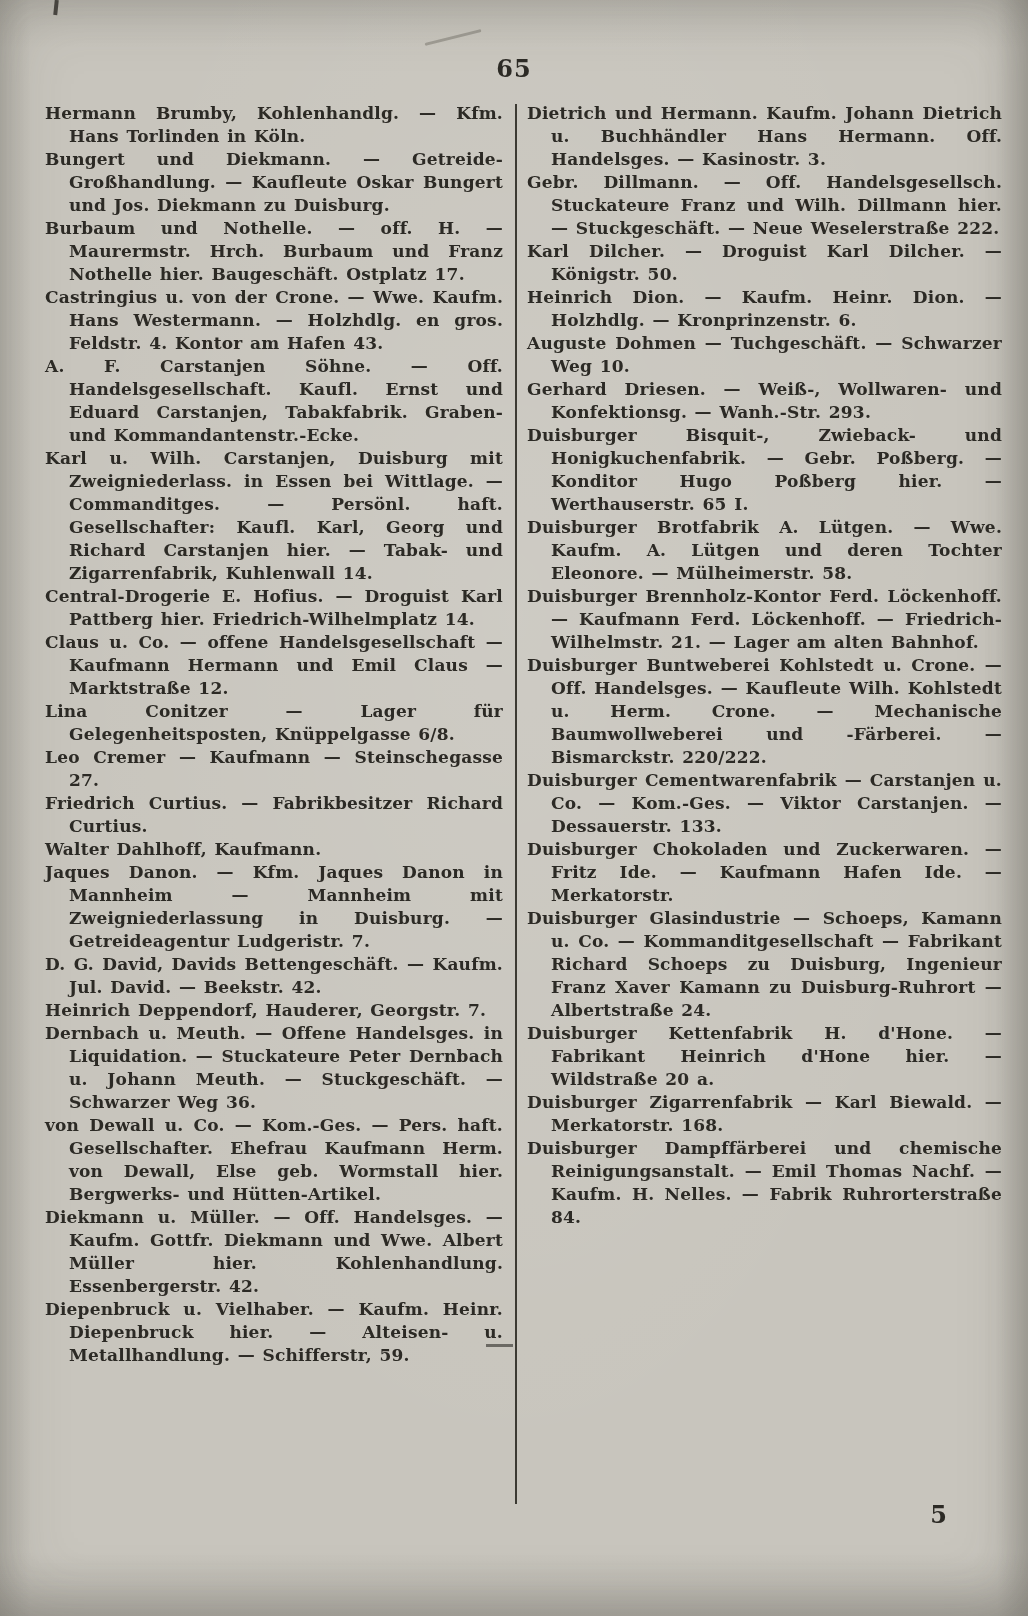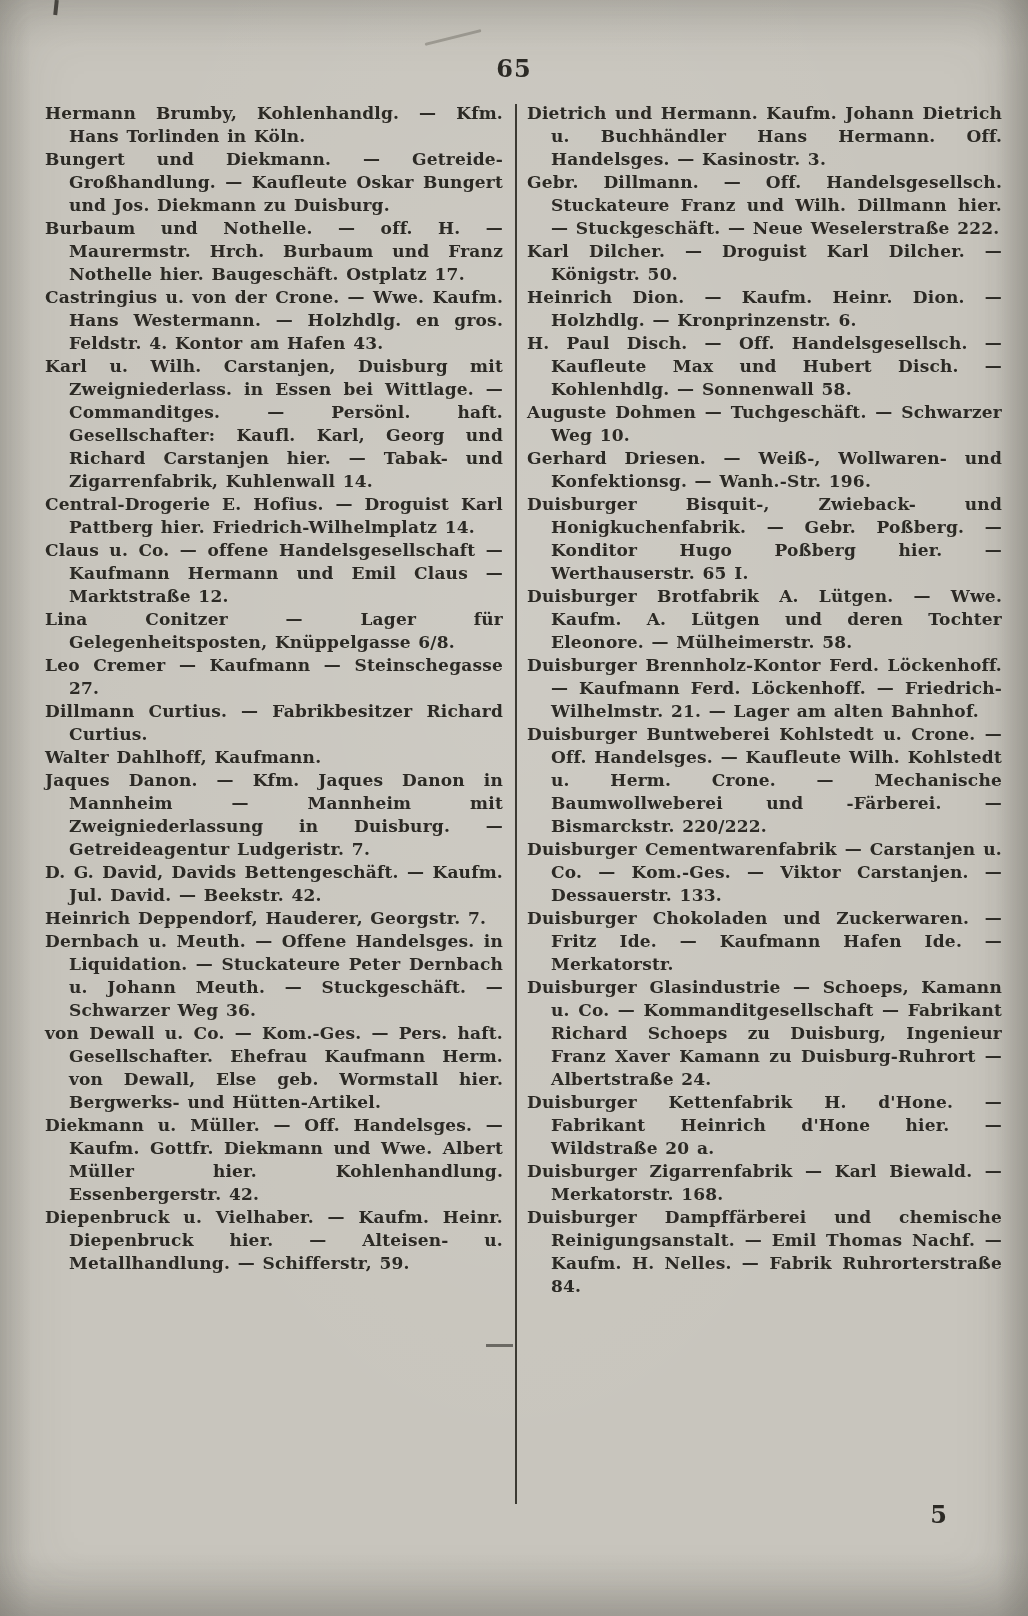--- a/index.html
+++ b/index.html
@@ -62,44 +62,44 @@
   <div class="artifact a2"></div>
 
   <div class="page-num top">65</div>
 
   <div class="cols">
     <div class="col left" id="col-left">
         <p class="entry">Hermann Brumby, Kohlenhandlg. — Kfm. Hans Torlinden in Köln.</p>
         <p class="entry">Bungert und Diekmann. — Getreide-Großhandlung. — Kaufleute Oskar Bungert und Jos. Diekmann zu Duisburg.</p>
         <p class="entry">Burbaum und Nothelle. — off. H. — Maurermstr. Hrch. Burbaum und Franz Nothelle hier. Baugeschäft. Ostplatz 17.</p>
         <p class="entry">Castringius u. von der Crone. — Wwe. Kaufm. Hans Westermann. — Holzhdlg. en gros. Feldstr. 4. Kontor am Hafen 43.</p>
+        <p class="entry">A. F. Carstanjen Söhne. — Off. Handelsgesellschaft. Kaufl. Ernst und Eduard Carstanjen, Tabakfabrik. Graben- und Kommandantenstr.-Ecke.</p>
         <p class="entry">Karl u. Wilh. Carstanjen, Duisburg mit Zweigniederlass. in Essen bei Wittlage. — Commanditges. — Persönl. haft. Gesellschafter: Kaufl. Karl, Georg und Richard Carstanjen hier. — Tabak- und Zigarrenfabrik, Kuhlenwall 14.</p>
         <p class="entry">Central-Drogerie E. Hofius. — Droguist Karl Pattberg hier. Friedrich-Wilhelmplatz 14.</p>
         <p class="entry">Claus u. Co. — offene Handelsgesellschaft — Kaufmann Hermann und Emil Claus — Marktstraße 12.</p>
         <p class="entry">Lina Conitzer — Lager für Gelegenheitsposten, Knüppelgasse 6/8.</p>
         <p class="entry">Leo Cremer — Kaufmann — Steinschegasse 27.</p>
-        <p class="entry">Dillmann Curtius. — Fabrikbesitzer Richard Curtius.</p>
+        <p class="entry">Friedrich Curtius. — Fabrikbesitzer Richard Curtius.</p>
         <p class="entry">Walter Dahlhoff, Kaufmann.</p>
         <p class="entry">Jaques Danon. — Kfm. Jaques Danon in Mannheim — Mannheim mit Zweigniederlassung in Duisburg. — Getreideagentur Ludgeristr. 7.</p>
         <p class="entry">D. G. David, Davids Bettengeschäft. — Kaufm. Jul. David. — Beekstr. 42.</p>
         <p class="entry">Heinrich Deppendorf, Hauderer, Georgstr. 7.</p>
         <p class="entry">Dernbach u. Meuth. — Offene Handelsges. in Liquidation. — Stuckateure Peter Dernbach u. Johann Meuth. — Stuckgeschäft. — Schwarzer Weg 36.</p>
         <p class="entry">von Dewall u. Co. — Kom.-Ges. — Pers. haft. Gesellschafter. Ehefrau Kaufmann Herm. von Dewall, Else geb. Wormstall hier. Bergwerks- und Hütten-Artikel.</p>
         <p class="entry">Diekmann u. Müller. — Off. Handelsges. — Kaufm. Gottfr. Diekmann und Wwe. Albert Müller hier. Kohlenhandlung. Essenbergerstr. 42.</p>
         <p class="entry">Diepenbruck u. Vielhaber. — Kaufm. Heinr. Diepenbruck hier. — Alteisen- u. Metallhandlung. — Schifferstr, 59.</p>
       </div>
     <div class="divider"></div>
     <div class="col right" id="col-right">
         <p class="entry">Dietrich und Hermann. Kaufm. Johann Dietrich u. Buchhändler Hans Hermann. Off. Handelsges. — Kasinostr. 3.</p>
         <p class="entry">Gebr. Dillmann. — Off. Handelsgesellsch. Stuckateure Franz und Wilh. Dillmann hier. — Stuckgeschäft. — Neue Weselerstraße 222.</p>
         <p class="entry">Karl Dilcher. — Droguist Karl Dilcher. — Königstr. 50.</p>
         <p class="entry">Heinrich Dion. — Kaufm. Heinr. Dion. — Holzhdlg. — Kronprinzenstr. 6.</p>
-        <p class="entry">H. Paul Disch. — Off. Handelsgesellsch. — Kaufleute Max und Hubert Disch. — Kohlenhdlg. — Sonnenwall 58.</p>
         <p class="entry">Auguste Dohmen — Tuchgeschäft. — Schwarzer Weg 10.</p>
-        <p class="entry">Gerhard Driesen. — Weiß-, Wollwaren- und Konfektionsg. — Wanh.-Str. 196.</p>
+        <p class="entry">Gerhard Driesen. — Weiß-, Wollwaren- und Konfektionsg. — Wanh.-Str. 293.</p>
         <p class="entry">Duisburger Bisquit-, Zwieback- und Honigkuchenfabrik. — Gebr. Poßberg. — Konditor Hugo Poßberg hier. — Werthauserstr. 65 I.</p>
         <p class="entry">Duisburger Brotfabrik A. Lütgen. — Wwe. Kaufm. A. Lütgen und deren Tochter Eleonore. — Mülheimerstr. 58.</p>
         <p class="entry">Duisburger Brennholz-Kontor Ferd. Löckenhoff. — Kaufmann Ferd. Löckenhoff. — Friedrich-Wilhelmstr. 21. — Lager am alten Bahnhof.</p>
         <p class="entry">Duisburger Buntweberei Kohlstedt u. Crone. — Off. Handelsges. — Kaufleute Wilh. Kohlstedt u. Herm. Crone. — Mechanische Baumwollweberei und -Färberei. — Bismarckstr. 220/222.</p>
         <p class="entry">Duisburger Cementwarenfabrik — Carstanjen u. Co. — Kom.-Ges. — Viktor Carstanjen. — Dessauerstr. 133.</p>
         <p class="entry">Duisburger Chokoladen und Zuckerwaren. — Fritz Ide. — Kaufmann Hafen Ide. — Merkatorstr.</p>
         <p class="entry">Duisburger Glasindustrie — Schoeps, Kamann u. Co. — Kommanditgesellschaft — Fabrikant Richard Schoeps zu Duisburg, Ingenieur Franz Xaver Kamann zu Duisburg-Ruhrort — Albertstraße 24.</p>
         <p class="entry">Duisburger Kettenfabrik H. d'Hone. — Fabrikant Heinrich d'Hone hier. — Wildstraße 20 a.</p>
         <p class="entry">Duisburger Zigarrenfabrik — Karl Biewald. — Merkatorstr. 168.</p>
         <p class="entry">Duisburger Dampffärberei und chemische Reinigungsanstalt. — Emil Thomas Nachf. — Kaufm. H. Nelles. — Fabrik Ruhrorterstraße 84.</p>

